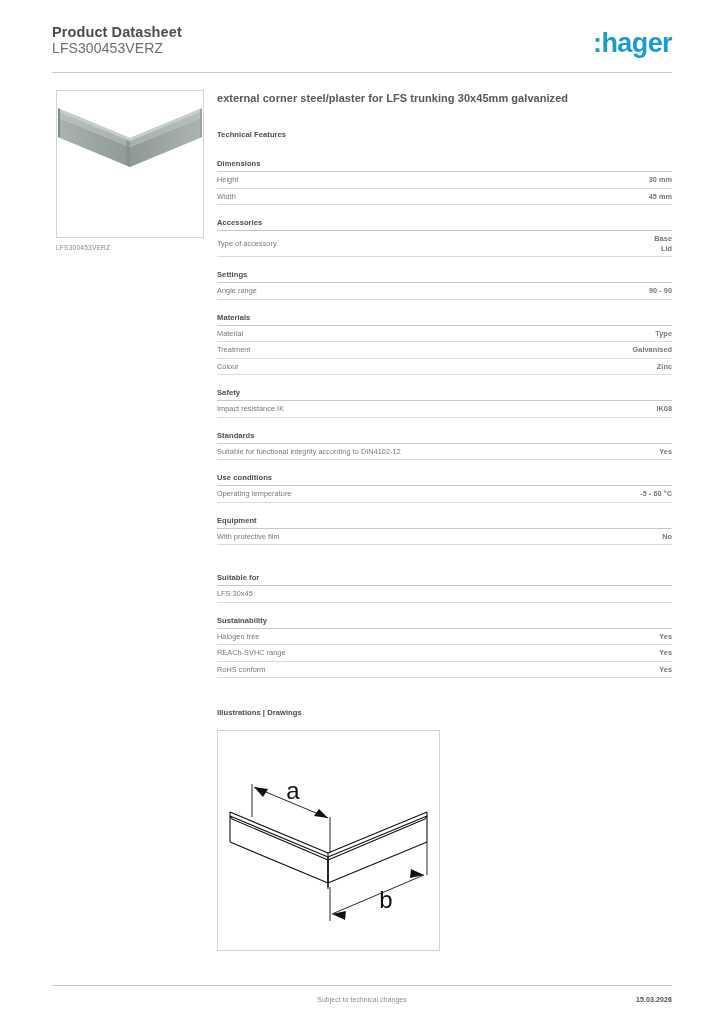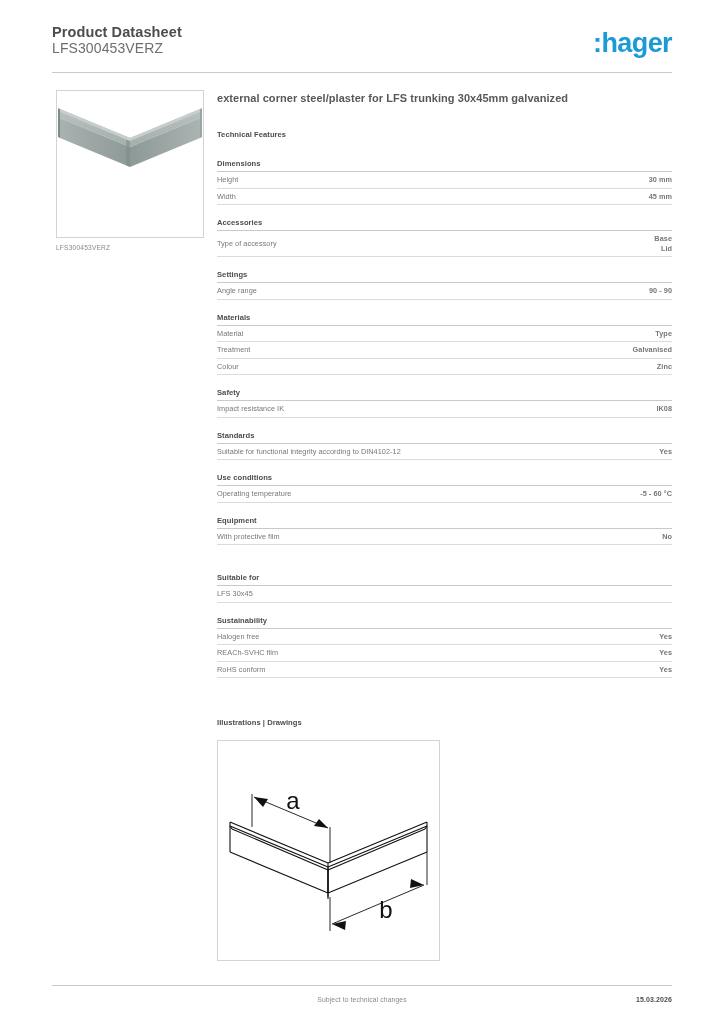--- a/index.html
+++ b/index.html
@@ -149,21 +149,21 @@
     text-align: right;
     white-space: pre-line;
     font-weight: bold;
   }
   .row.single .label {
     padding-right: 0;
   }
 
   
   .illus-block {
-    margin-top: 40px;
+    margin-top: 30px;
   }
   .illus-title {
     font-size: 7.6px;
     font-weight: bold;
     color: #4d4d4f;
     letter-spacing: 0.05px;
     margin-bottom: 13px;
   }
   .illus-box {
     width: 221px;
@@ -365,21 +365,21 @@
         </div>
         <div class="section">
           <div class="section-head">
             <div class="section-title">Sustainability</div>
           </div>
           <div class="row">
             <div class="label">Halogen free</div>
             <div class="value">Yes</div>
           </div>
           <div class="row">
-            <div class="label">REACh-SVHC film</div>
+            <div class="label">REACh-SVHC range</div>
             <div class="value">Yes</div>
           </div>
           <div class="row">
             <div class="label">RoHS conform</div>
             <div class="value">Yes</div>
           </div>
         </div>
       </div>
 
     <div class="illus-block">

